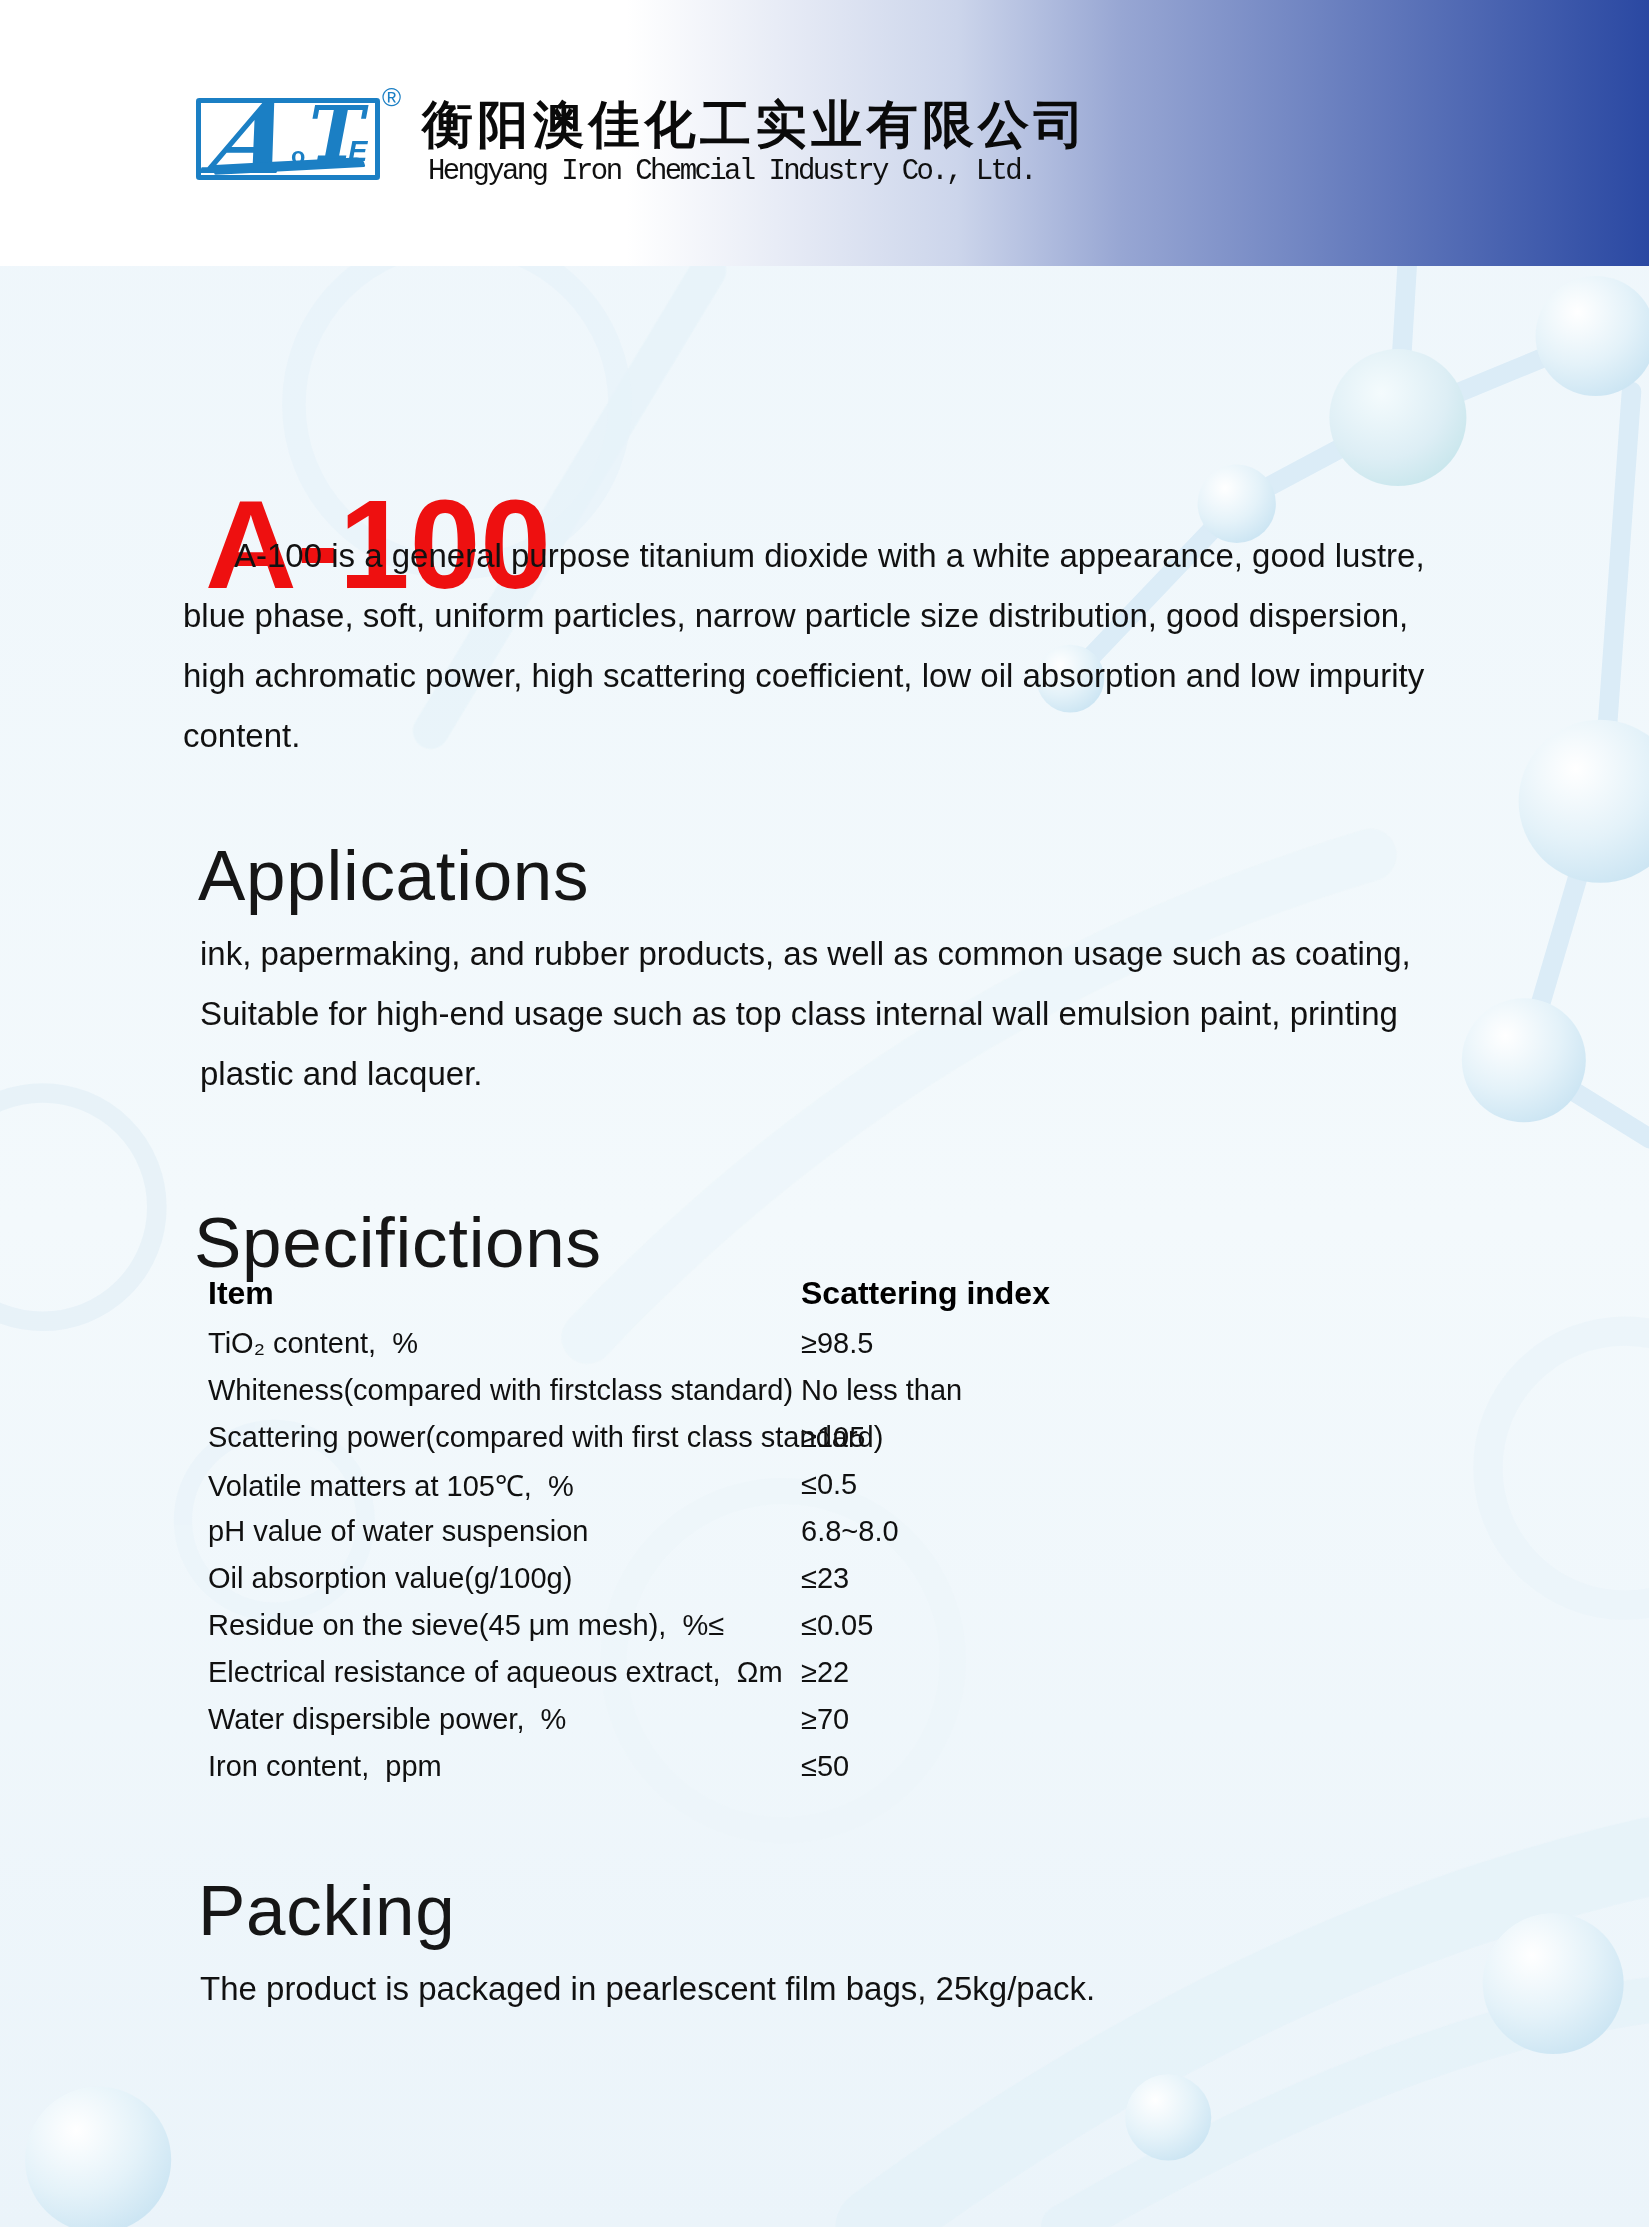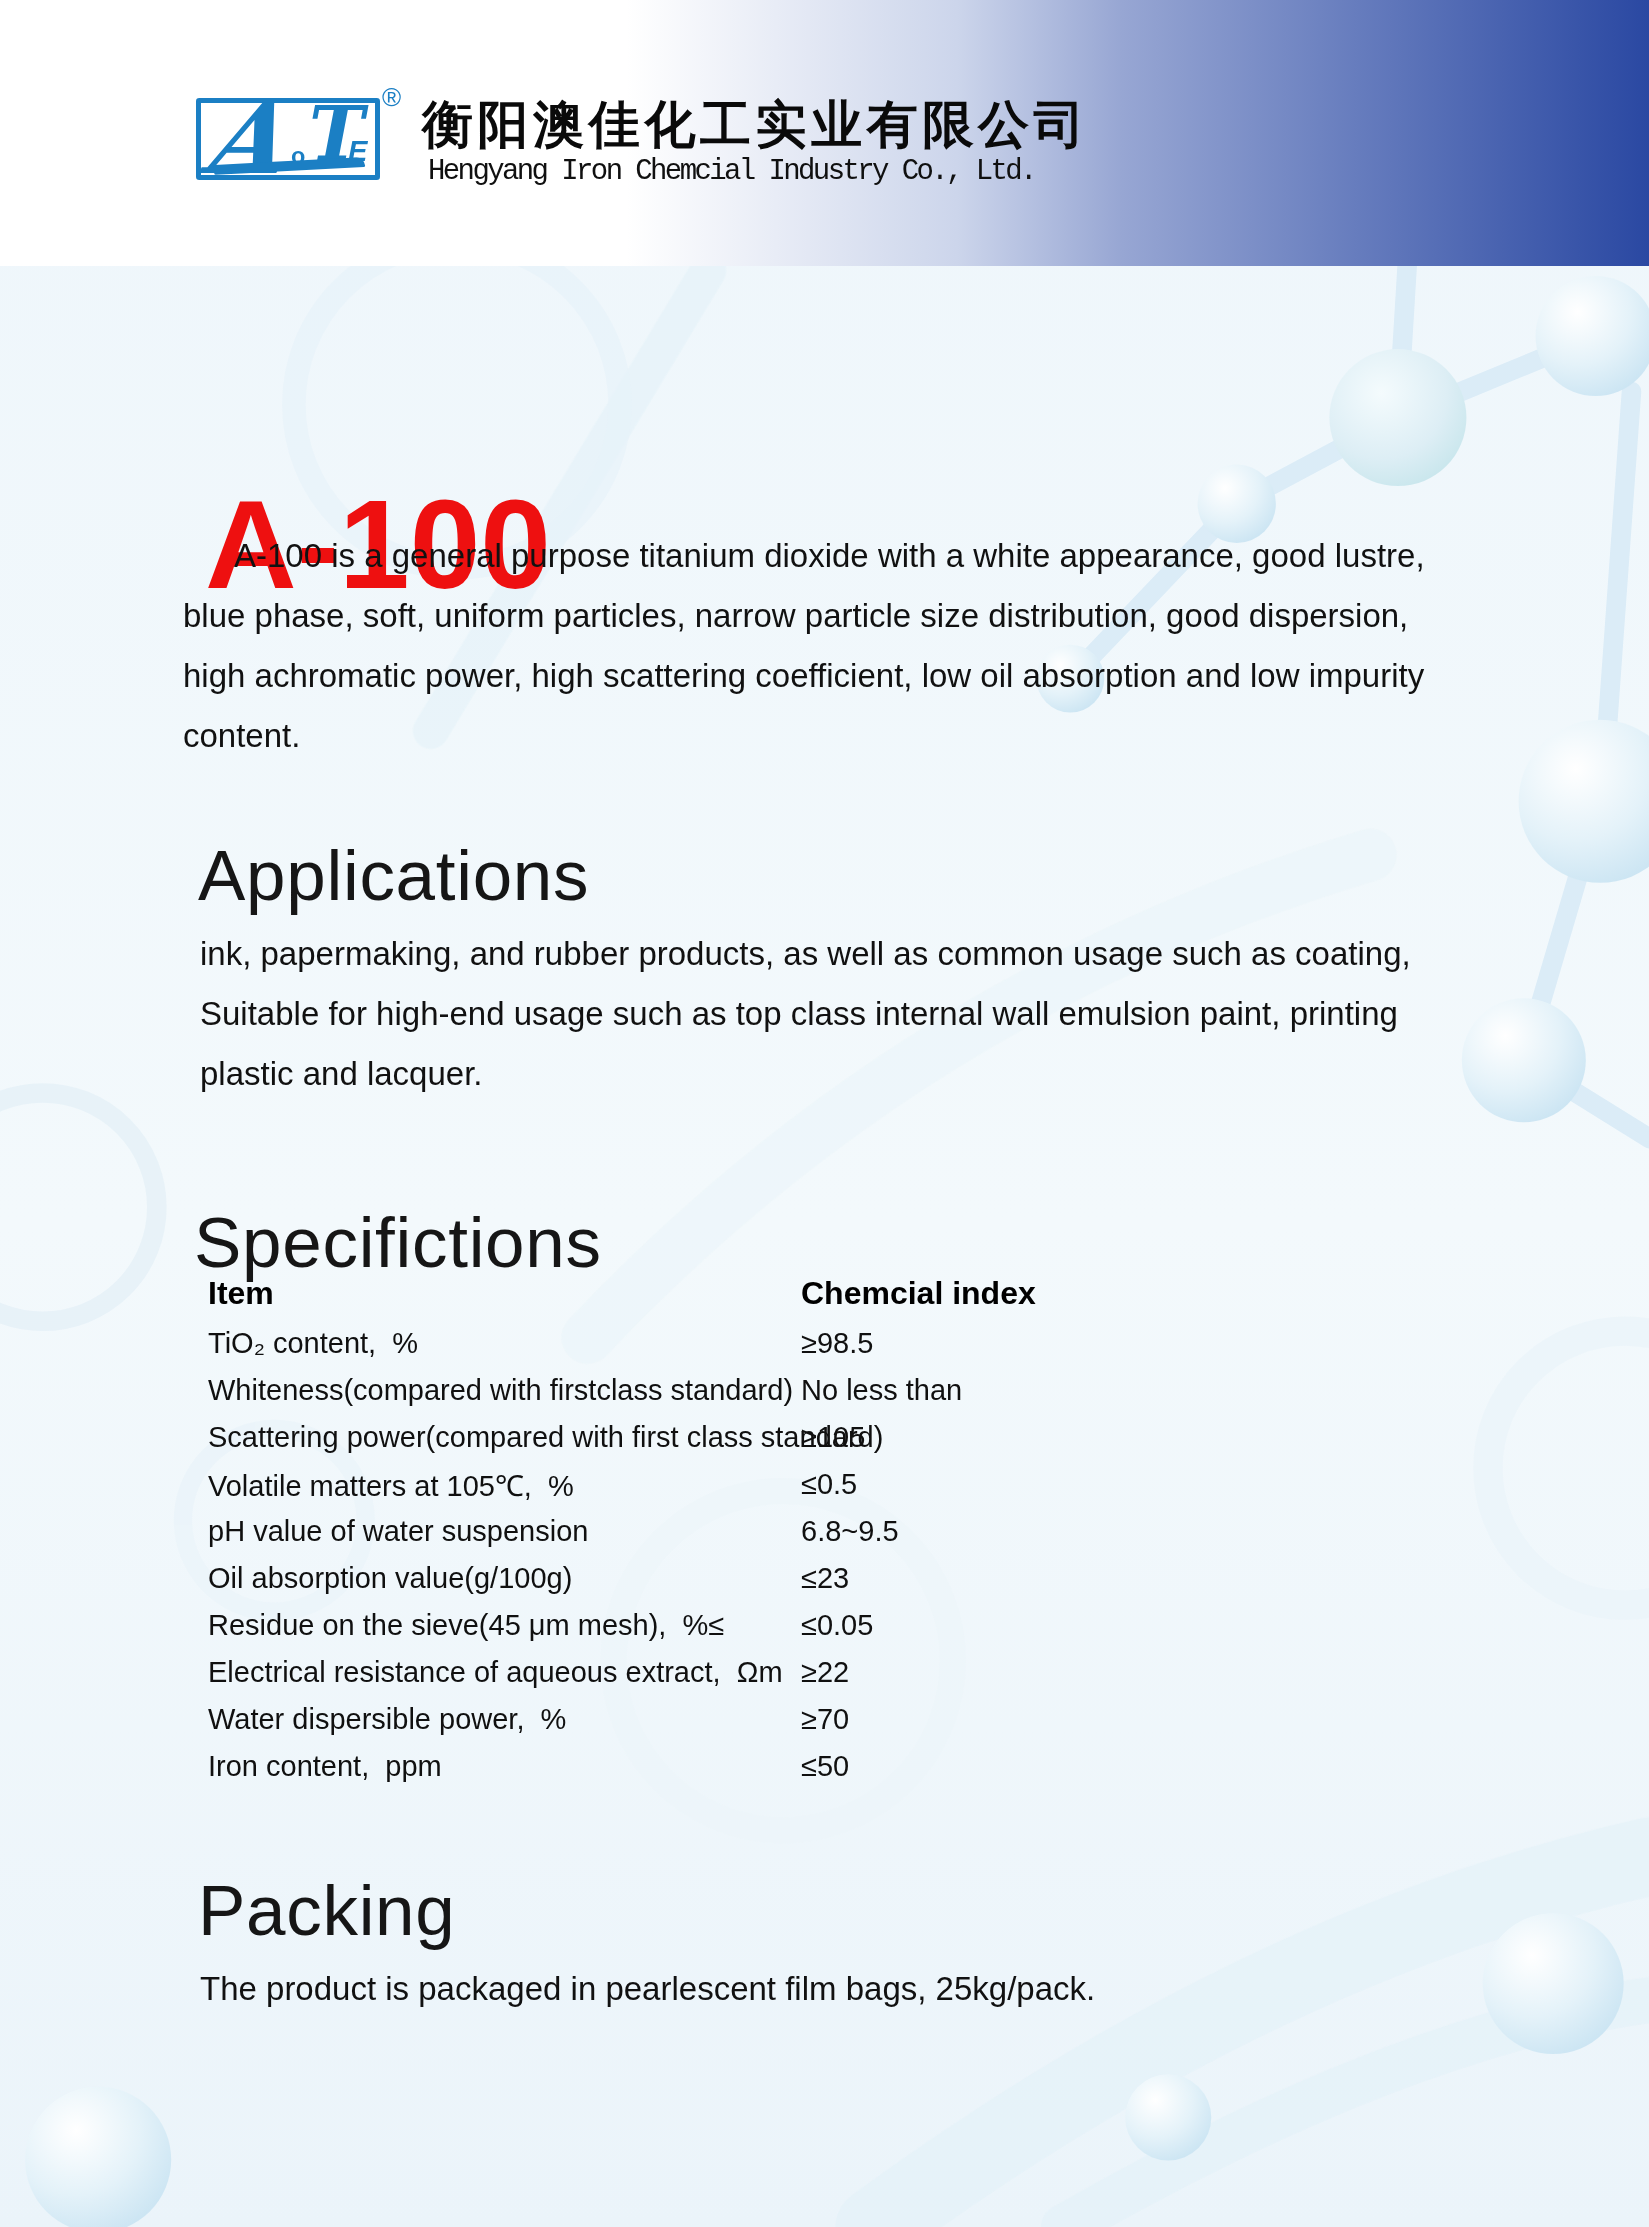--- a/index.html
+++ b/index.html
@@ -142,41 +142,41 @@
   <div class="para" id="apps-para">
     <div class="line">ink, papermaking, and rubber products, as well as common usage such as coating,</div>
     <div class="line">Suitable for high-end usage such as top class internal wall emulsion paint, printing</div>
     <div class="line">plastic and lacquer.</div>
   </div>
 
   <h2 class="sec" id="spec-h">Specifictions</h2>
   <div class="spec-table">
     <div class="trow head">
       <div class="c1">Item</div>
-      <div class="c2">Chemcial index</div>
+      <div class="c2">Scattering index</div>
     </div>
     <div class="trow">
       <div class="c1">TiO₂ content,  %</div>
       <div class="c2">≥98.5</div>
     </div>
     <div class="trow">
       <div class="c1">Whiteness(compared with firstclass standard)</div>
       <div class="c2">No less than</div>
     </div>
     <div class="trow">
       <div class="c1">Scattering power(compared with first class standard)</div>
       <div class="c2">≥105</div>
     </div>
     <div class="trow">
       <div class="c1">Volatile matters at 105℃,  %</div>
       <div class="c2">≤0.5</div>
     </div>
     <div class="trow">
       <div class="c1">pH value of water suspension</div>
-      <div class="c2">6.8~9.5</div>
+      <div class="c2">6.8~8.0</div>
     </div>
     <div class="trow">
       <div class="c1">Oil absorption value(g/100g)</div>
       <div class="c2">≤23</div>
     </div>
     <div class="trow">
       <div class="c1">Residue on the sieve(45 μm mesh),  %≤</div>
       <div class="c2">≤0.05</div>
     </div>
     <div class="trow">

